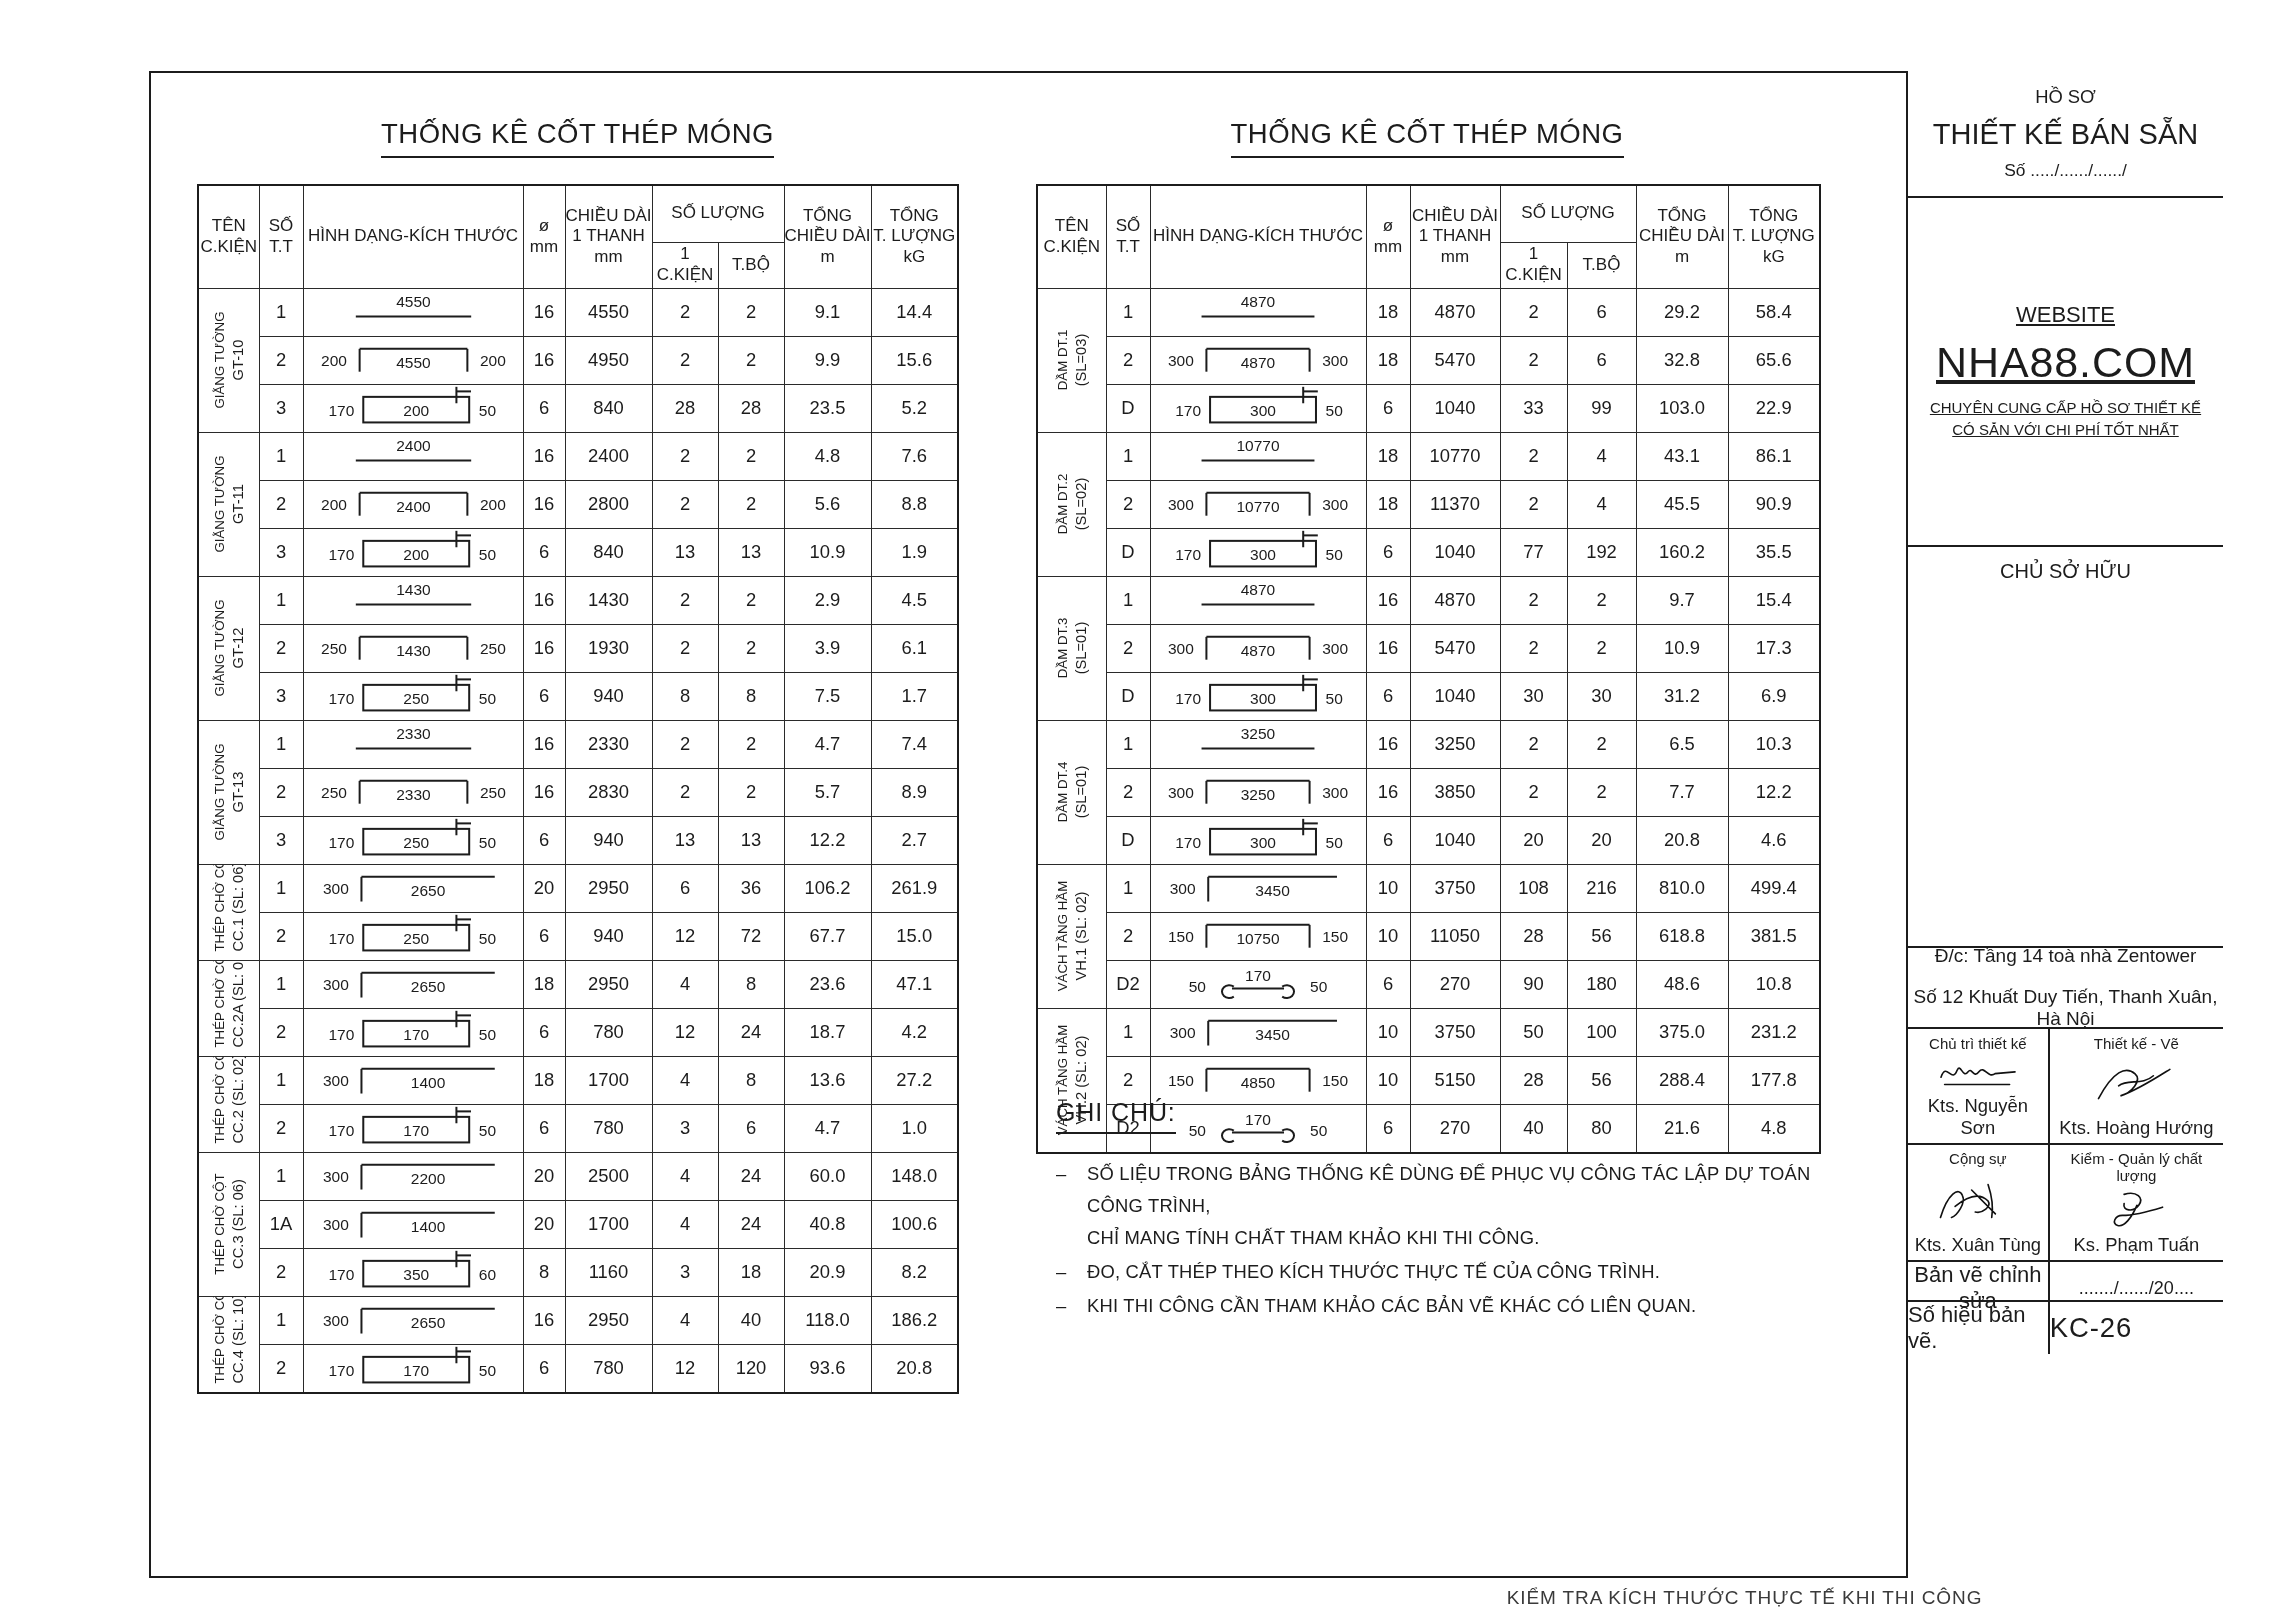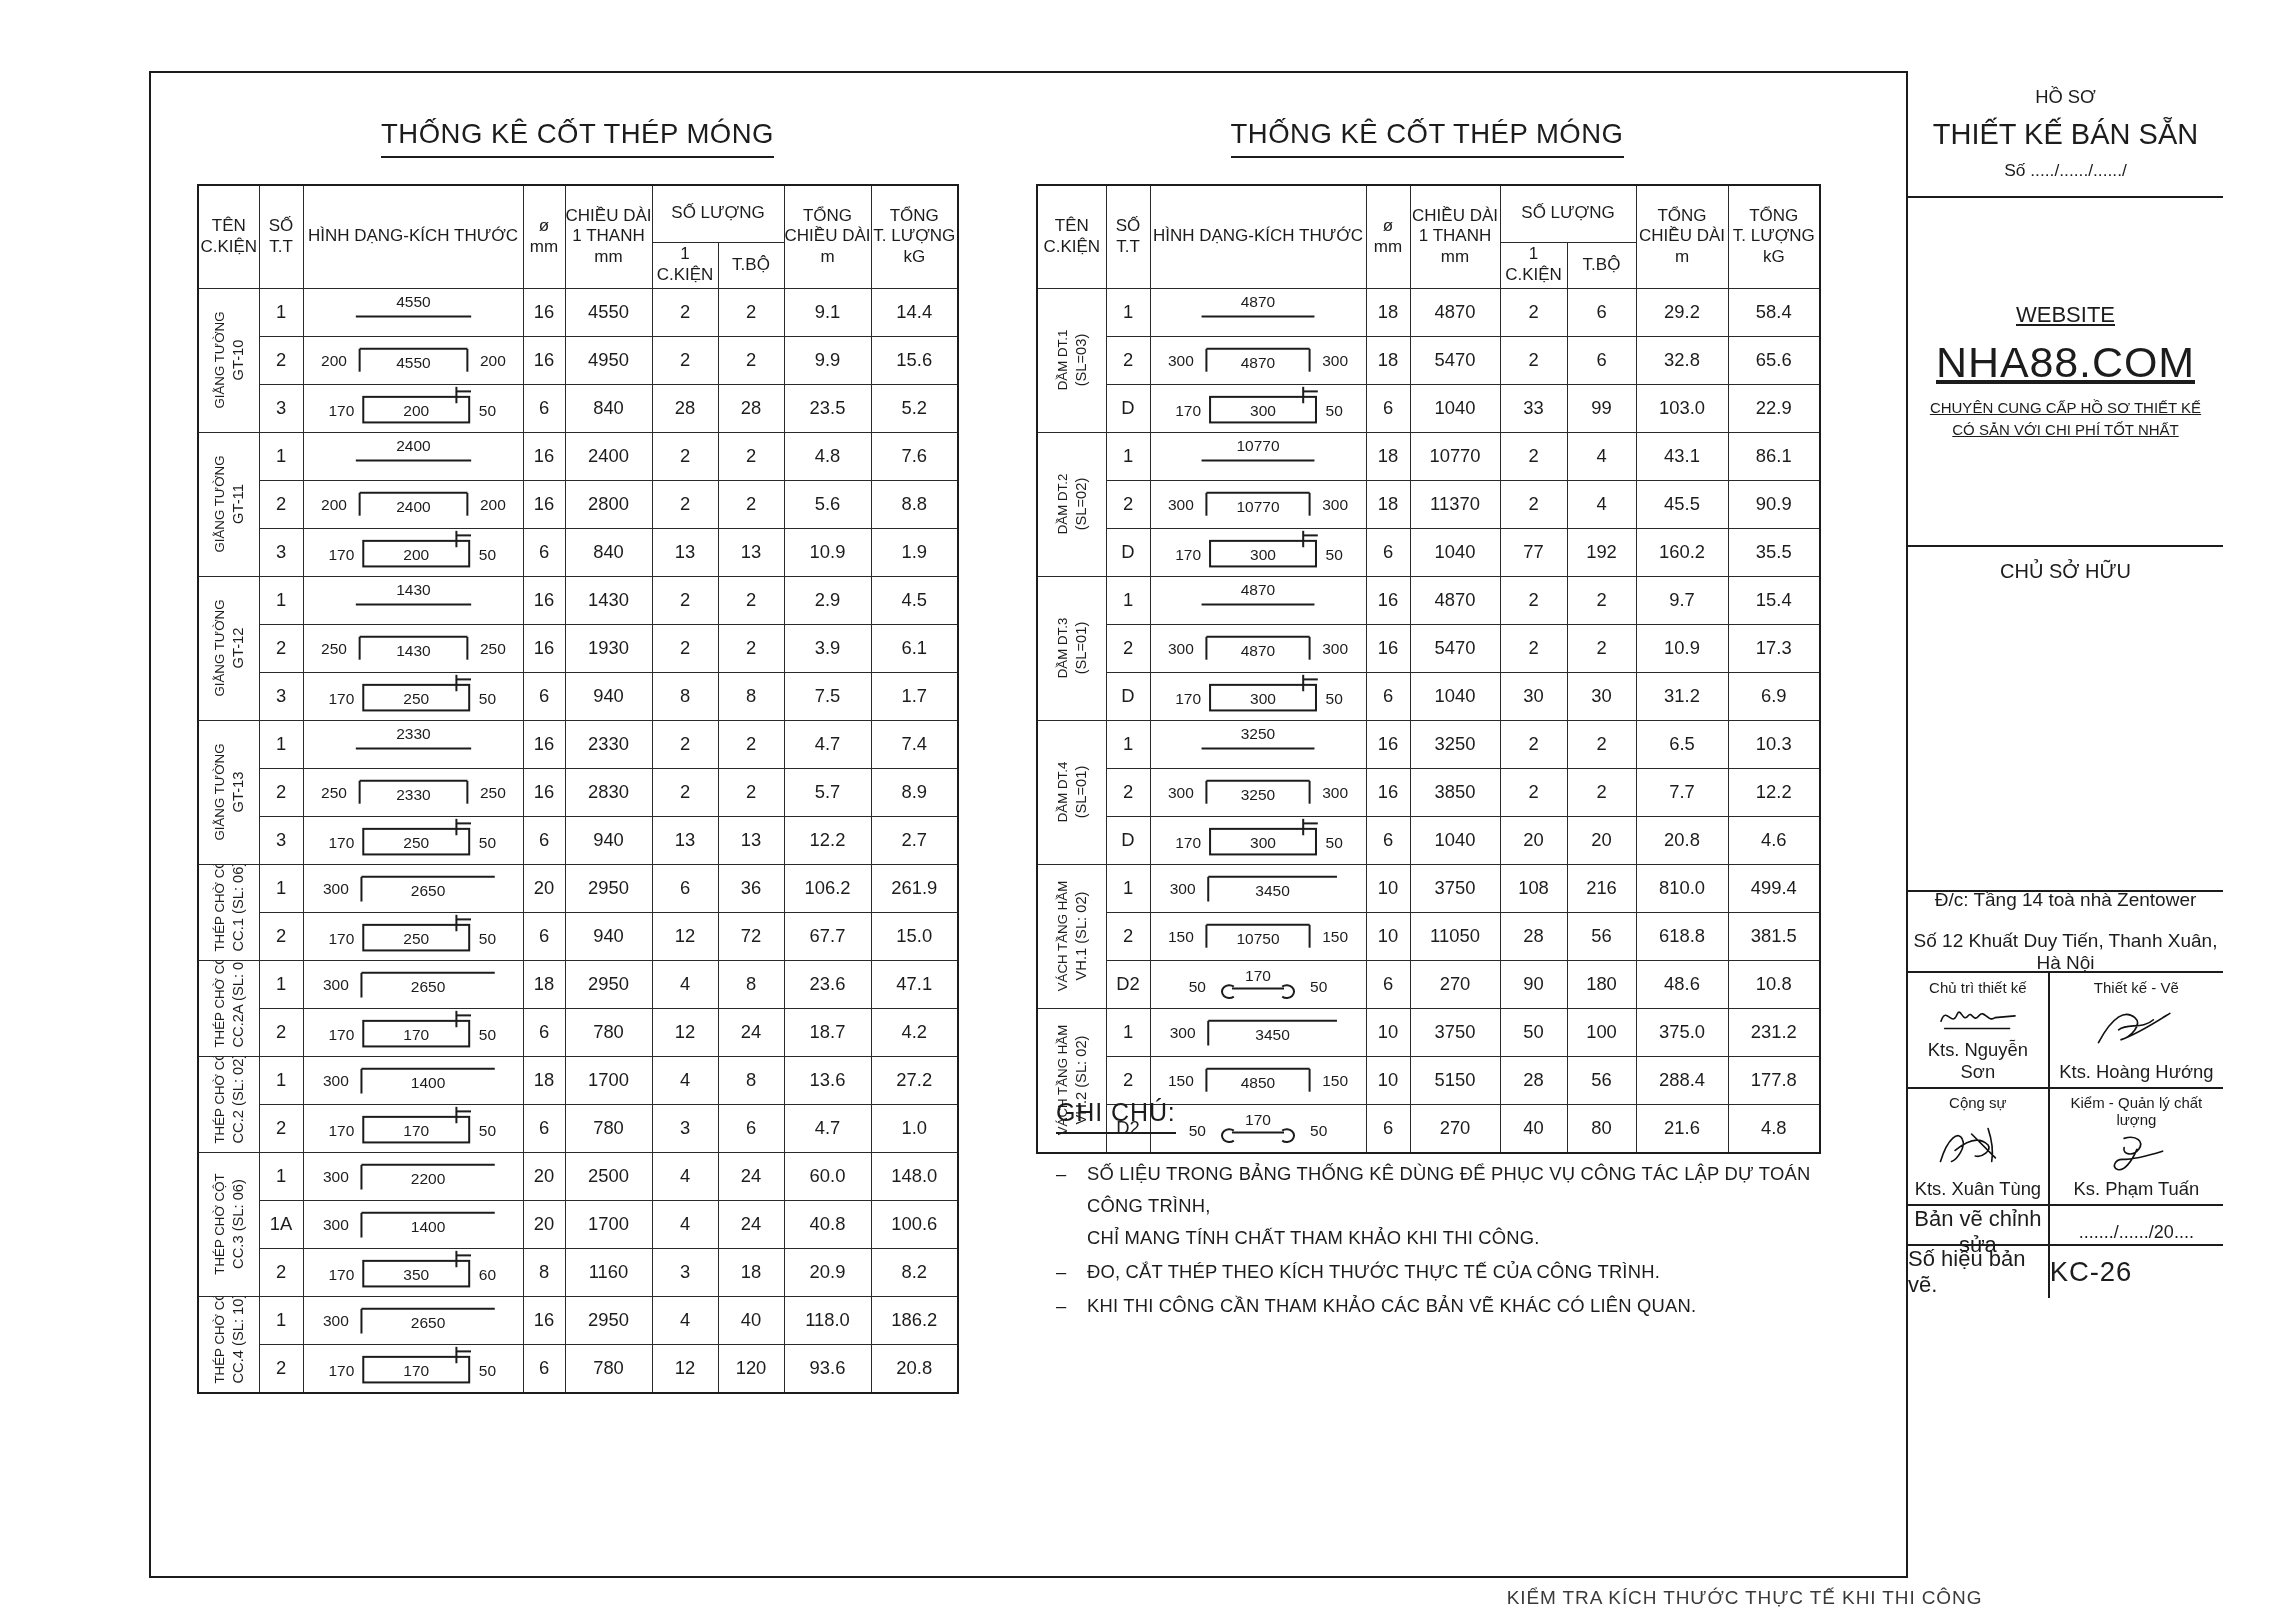--- a/index.html
+++ b/index.html
@@ -52,21 +52,21 @@
   .tb-doc .l1 { font-size:18.4px; }
   .tb-doc .l2 { font-size:29px; }
   .tb-doc .l3 { font-size:17.4px; }
   .tb-investor { height:317px; padding-top:14.7px; }
   .tb-investor .l1 { font-size:20px; margin-bottom:13px; }
   .tb-investor .l2 { font-size:22px; font-weight:bold; letter-spacing:0.9px; }
   .tb-site { height:349px; display:flex; flex-direction:column; justify-content:center; gap:10px;text-decoration:underline; }
   .tb-site .l1 { font-size:22px; }
   .tb-site .l2 { font-size:43px; letter-spacing:0.9px; }
   .tb-site .l3 { font-size:15px; line-height:1.45; }
-  .tb-owner { height:345px; padding-top:13px; }
+  .tb-owner { height:401px; padding-top:13px; }
   .tb-owner .l1 { font-size:20px; margin-bottom:9.2px; }
   .tb-owner .l2 { font-size:22.5px; }
   .tb-addr { height:81px; display:flex; flex-direction:column; justify-content:center; gap:19px; font-size:19px; }
   .sig-grid { height:233px; display:grid; grid-template-columns:45% 55%; grid-template-rows:50% 50%; }
   .sig-cell { position:relative; box-sizing:border-box; display:flex; flex-direction:column; align-items:center; justify-content:space-between; padding:5.5px 1.8px 3.7px 1.8px; }
   .sig-cell.c0 { border-right:2px solid #1c1c1c; }
   .sig-cell.r0 { border-bottom:2px solid #1c1c1c; }
   .sig-role { font-size:15px; }
   .sig-name { font-size:18.4px; }
   .sig-grid .sig-cell:nth-child(1) .sig-name { font-weight:normal; }

